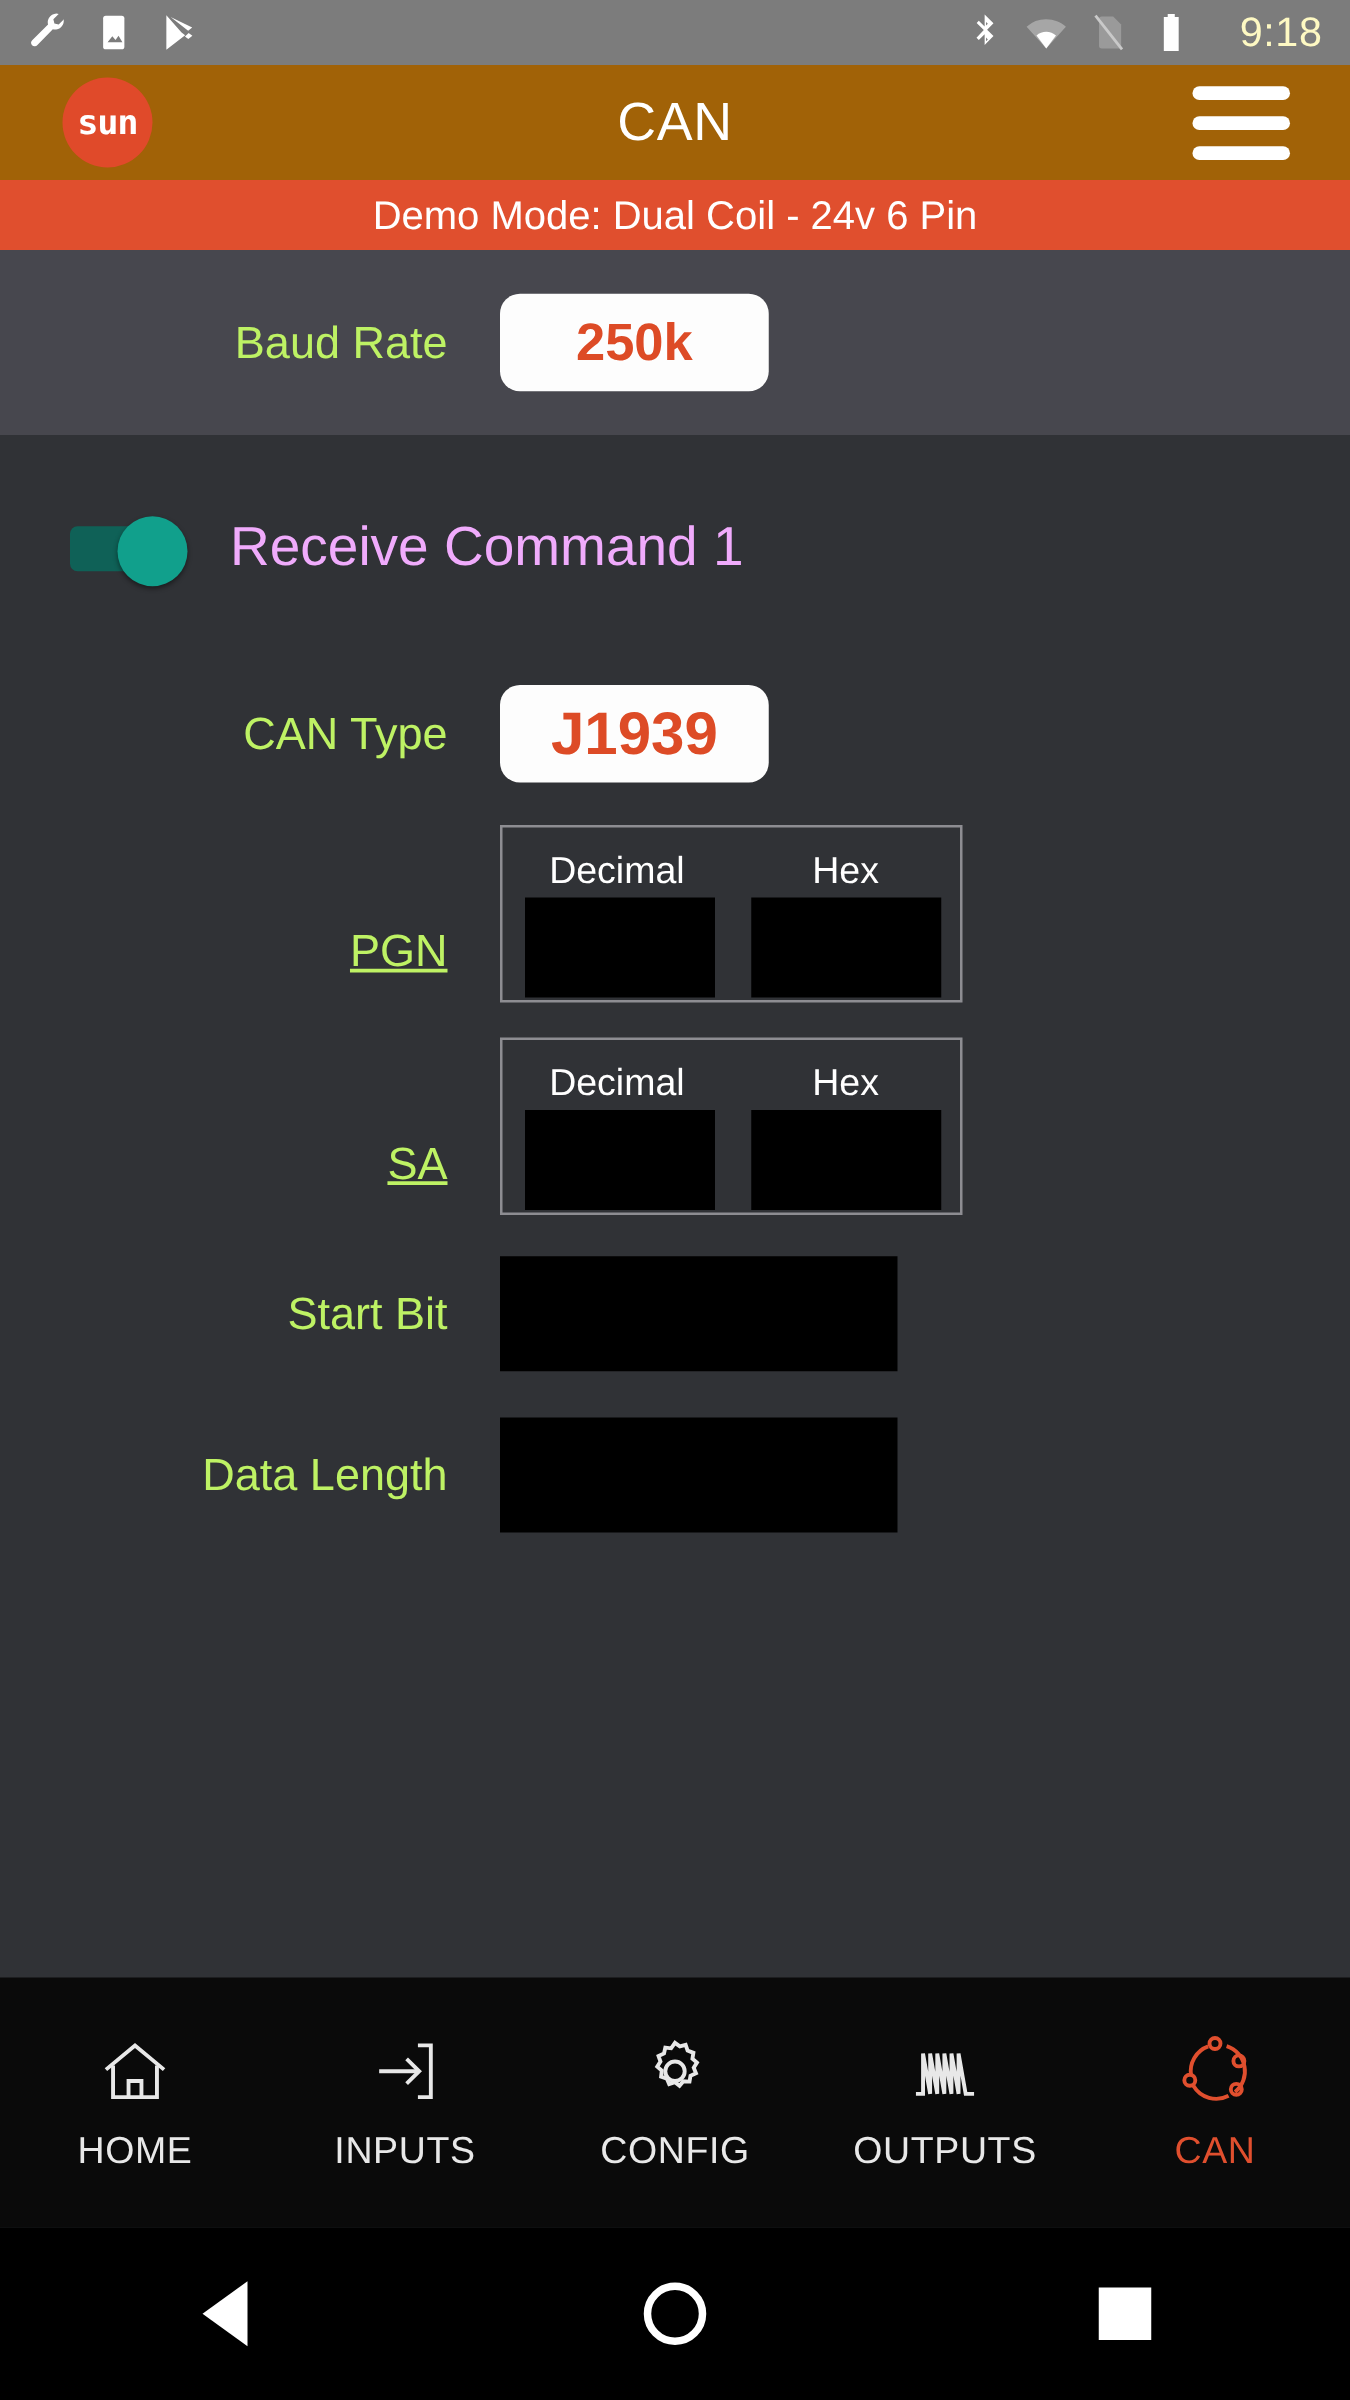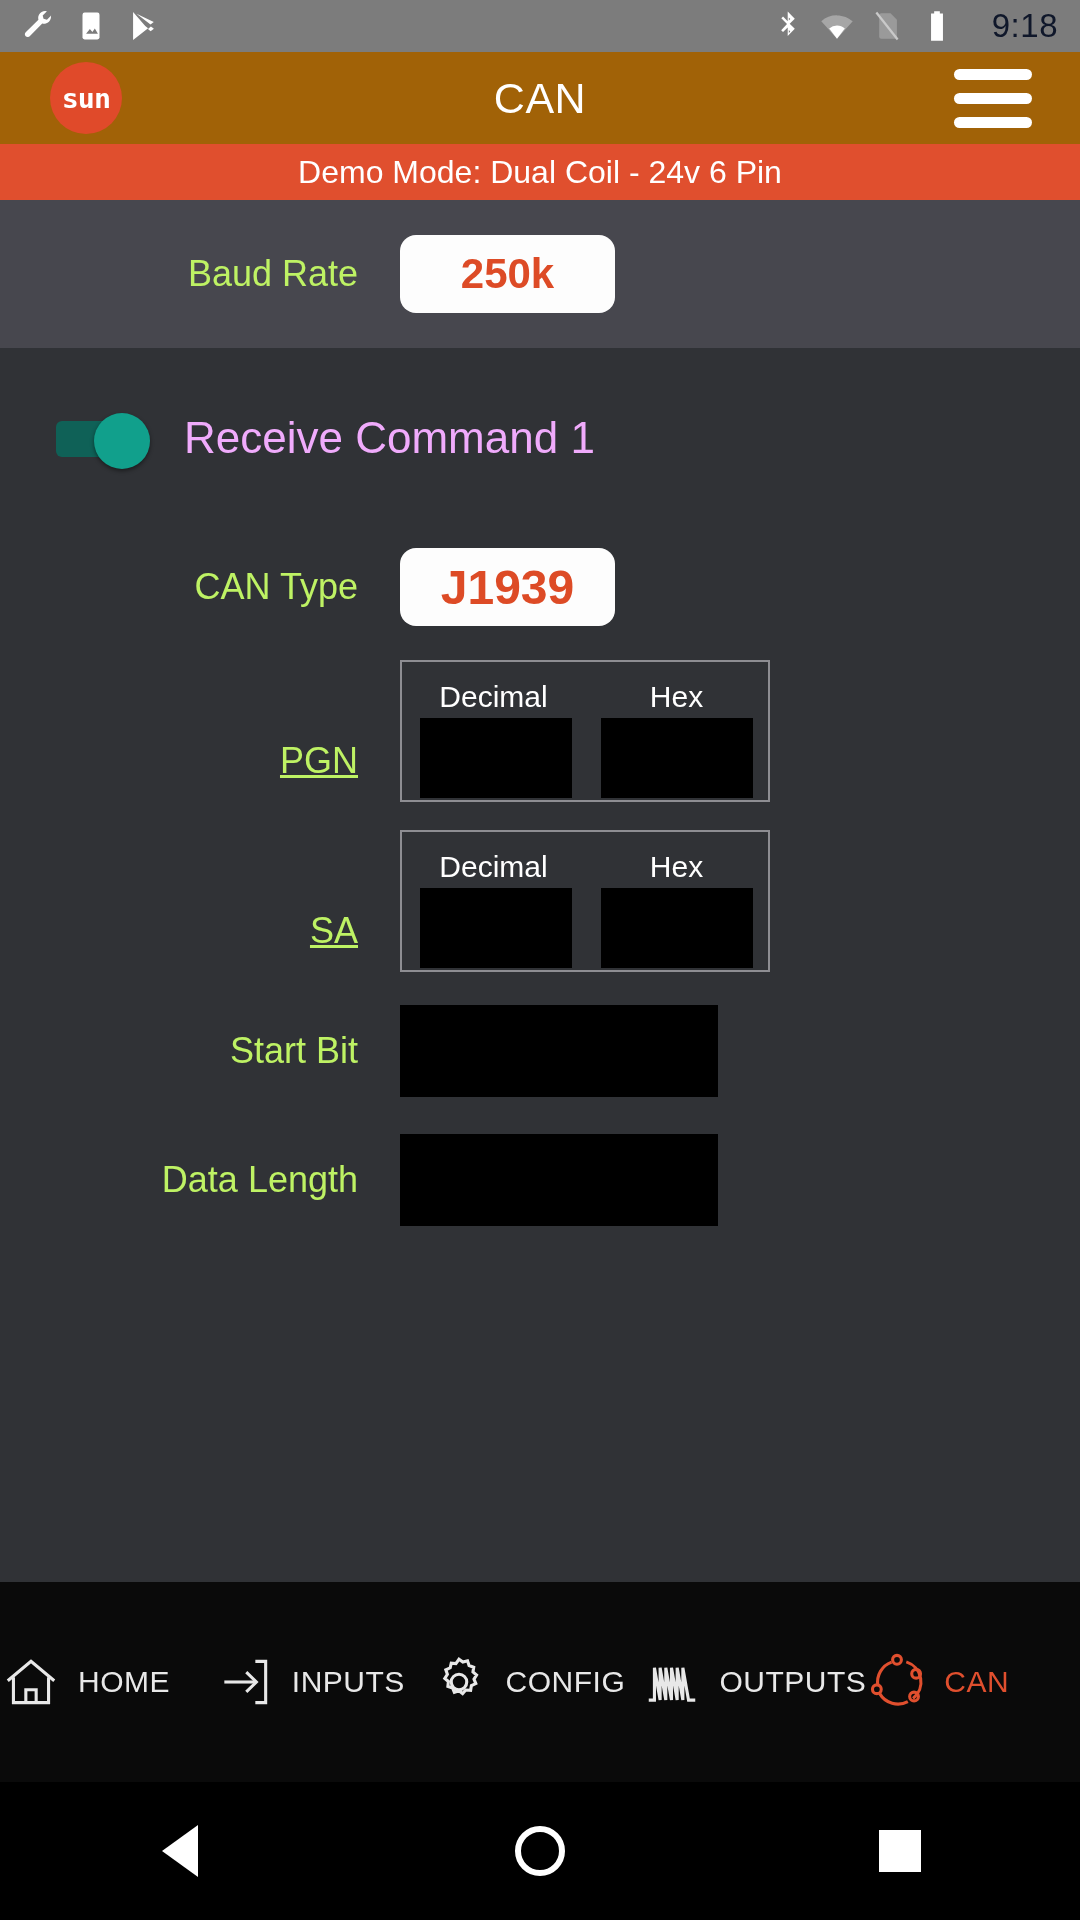--- a/index.html
+++ b/index.html
@@ -14,21 +14,21 @@
   
   .statusbar {
     height: 52px; background: #7c7c7c;
     display: flex; align-items: center;
     padding: 0 22px;
   }
   .sb-left { display: flex; align-items: center; gap: 18px; }
   .sb-right { margin-left: auto; display: flex; align-items: center; gap: 16px; }
   .sb-icon { width: 34px; height: 34px; display: block; }
   .sb-clock {
-    color: #0f172a; font-size: 33px; font-weight: 400;
+    color: #fef9c3; font-size: 33px; font-weight: 400;
     letter-spacing: .5px; margin-left: 22px;
   }
 
   
   .appbar {
     height: 92px; background: #a16207;
     display: flex; align-items: center; position: relative;
   }
   .logo {
     width: 72px; height: 72px; border-radius: 50%;
@@ -131,21 +131,21 @@
   .wide-field {
     width: 318px; height: 92px; background: #000000;
   }
 
   
   .bottomnav {
     position: absolute; left: 0; bottom: 138px; width: 1080px; height: 200px;
     background: #0a0a0a; display: flex; align-items: center;
   }
   .navitem {
-    flex: 1; display: flex; flex-direction: row;
+    flex: 1; display: flex; flex-direction: column;
     align-items: center; gap: 16px;
   }
   .navitem svg { display: block; }
   .navlabel { font-size: 30px; color: #e8e8e8; letter-spacing: .5px; }
   .navitem.active .navlabel { color: #e04f2e; }
 
   
   .sysnav {
     position: absolute; left: 0; bottom: 0; width: 1080px; height: 138px;
     background: #000; display: flex; align-items: center;

